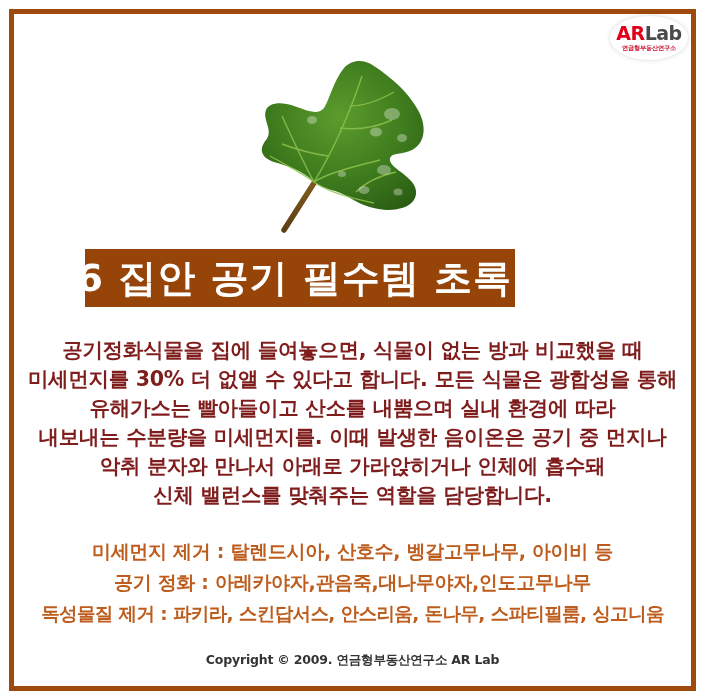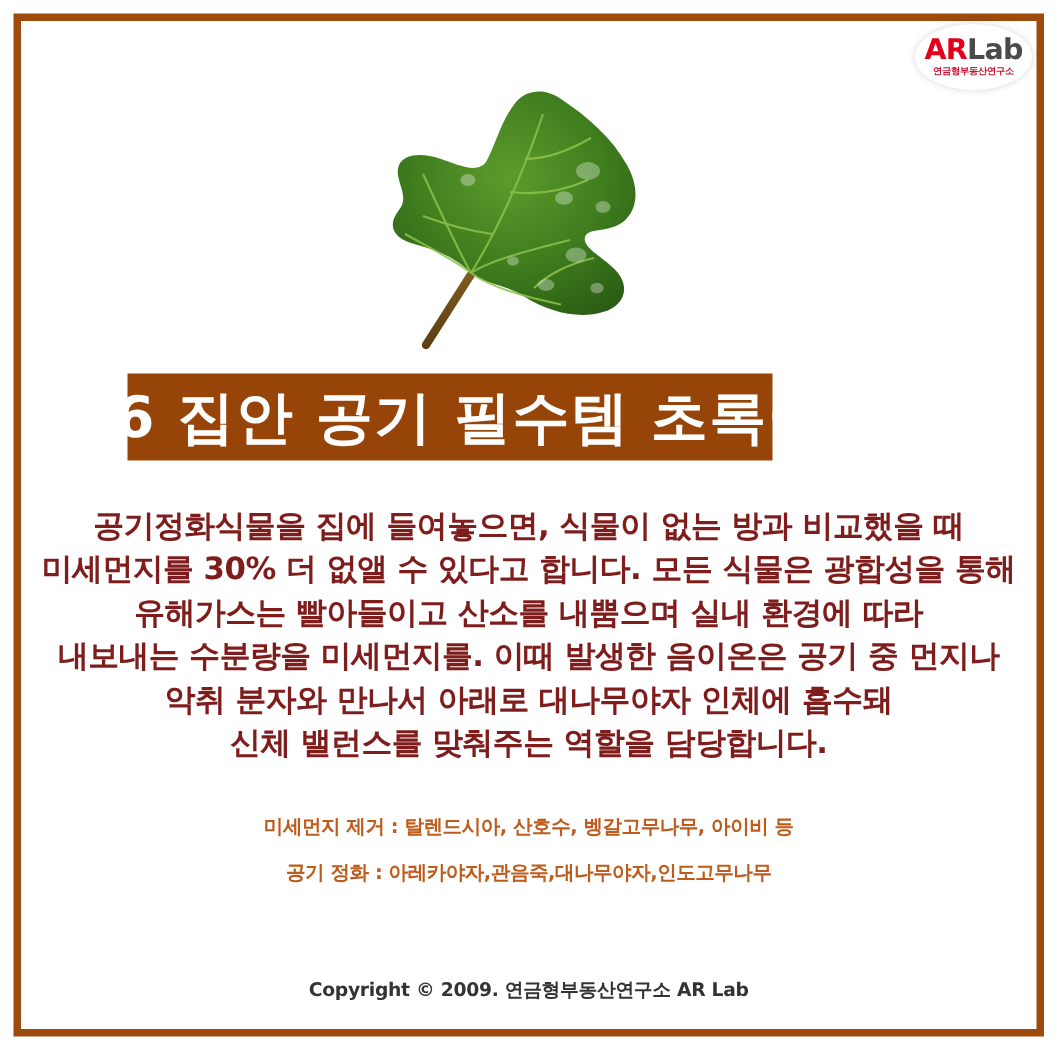--- a/index.html
+++ b/index.html
@@ -108,21 +108,21 @@
   
   #list-block {
     position: absolute;
     left: 10px;
     top: 536px;
     width: 685px;
     text-align: center;
   }
   #list-block .list-line {
     color: #bd5c1c;
-    font-size: 13px;
+    font-size: 19px;
     font-weight: bold;
     line-height: 31px;
     white-space: nowrap;
     letter-spacing: -0.3px;
   }
   #list-block .list-line.tight {
     font-size: 18.5px;
     letter-spacing: -0.6px;
   }
   
@@ -209,24 +209,25 @@
 
   <div id="title-band">
     <span class="title-text">06 집안 공기 필수템 초록이</span>
   </div>
 
   <div id="body-block">
     <div class="body-line">공기정화식물을 집에 들여놓으면, 식물이 없는 방과 비교했을 때</div>
     <div class="body-line">미세먼지를 30% 더 없앨 수 있다고 합니다. 모든 식물은 광합성을 통해</div>
     <div class="body-line">유해가스는 빨아들이고 산소를 내뿜으며 실내 환경에 따라</div>
     <div class="body-line">내보내는 수분량을 미세먼지를. 이때 발생한 음이온은 공기 중 먼지나</div>
-    <div class="body-line">악취 분자와 만나서 아래로 대나무야자 인체에 흡수돼</div>
+    <div class="body-line">악취 분자와 만나서 아래로 가라앉히거나 인체에 흡수돼</div>
     <div class="body-line">신체 밸런스를  맞춰주는 역할을 담당합니다.</div>
   </div>
 
   <div id="list-block">
     <div class="list-line">미세먼지 제거 : 탈렌드시아, 산호수, 벵갈고무나무,  아이비 등</div>
     <div class="list-line">공기 정화 : 아레카야자,관음죽,대나무야자,인도고무나무</div>
+    <div class="list-line tight">독성물질 제거 : 파키라, 스킨답서스, 안스리움, 돈나무, 스파티필룸, 싱고니움</div>
   </div>
 
   <div id="copyright">Copyright © 2009. 연금형부동산연구소 AR Lab</div>
 
 </div>
 
 </body></html>

